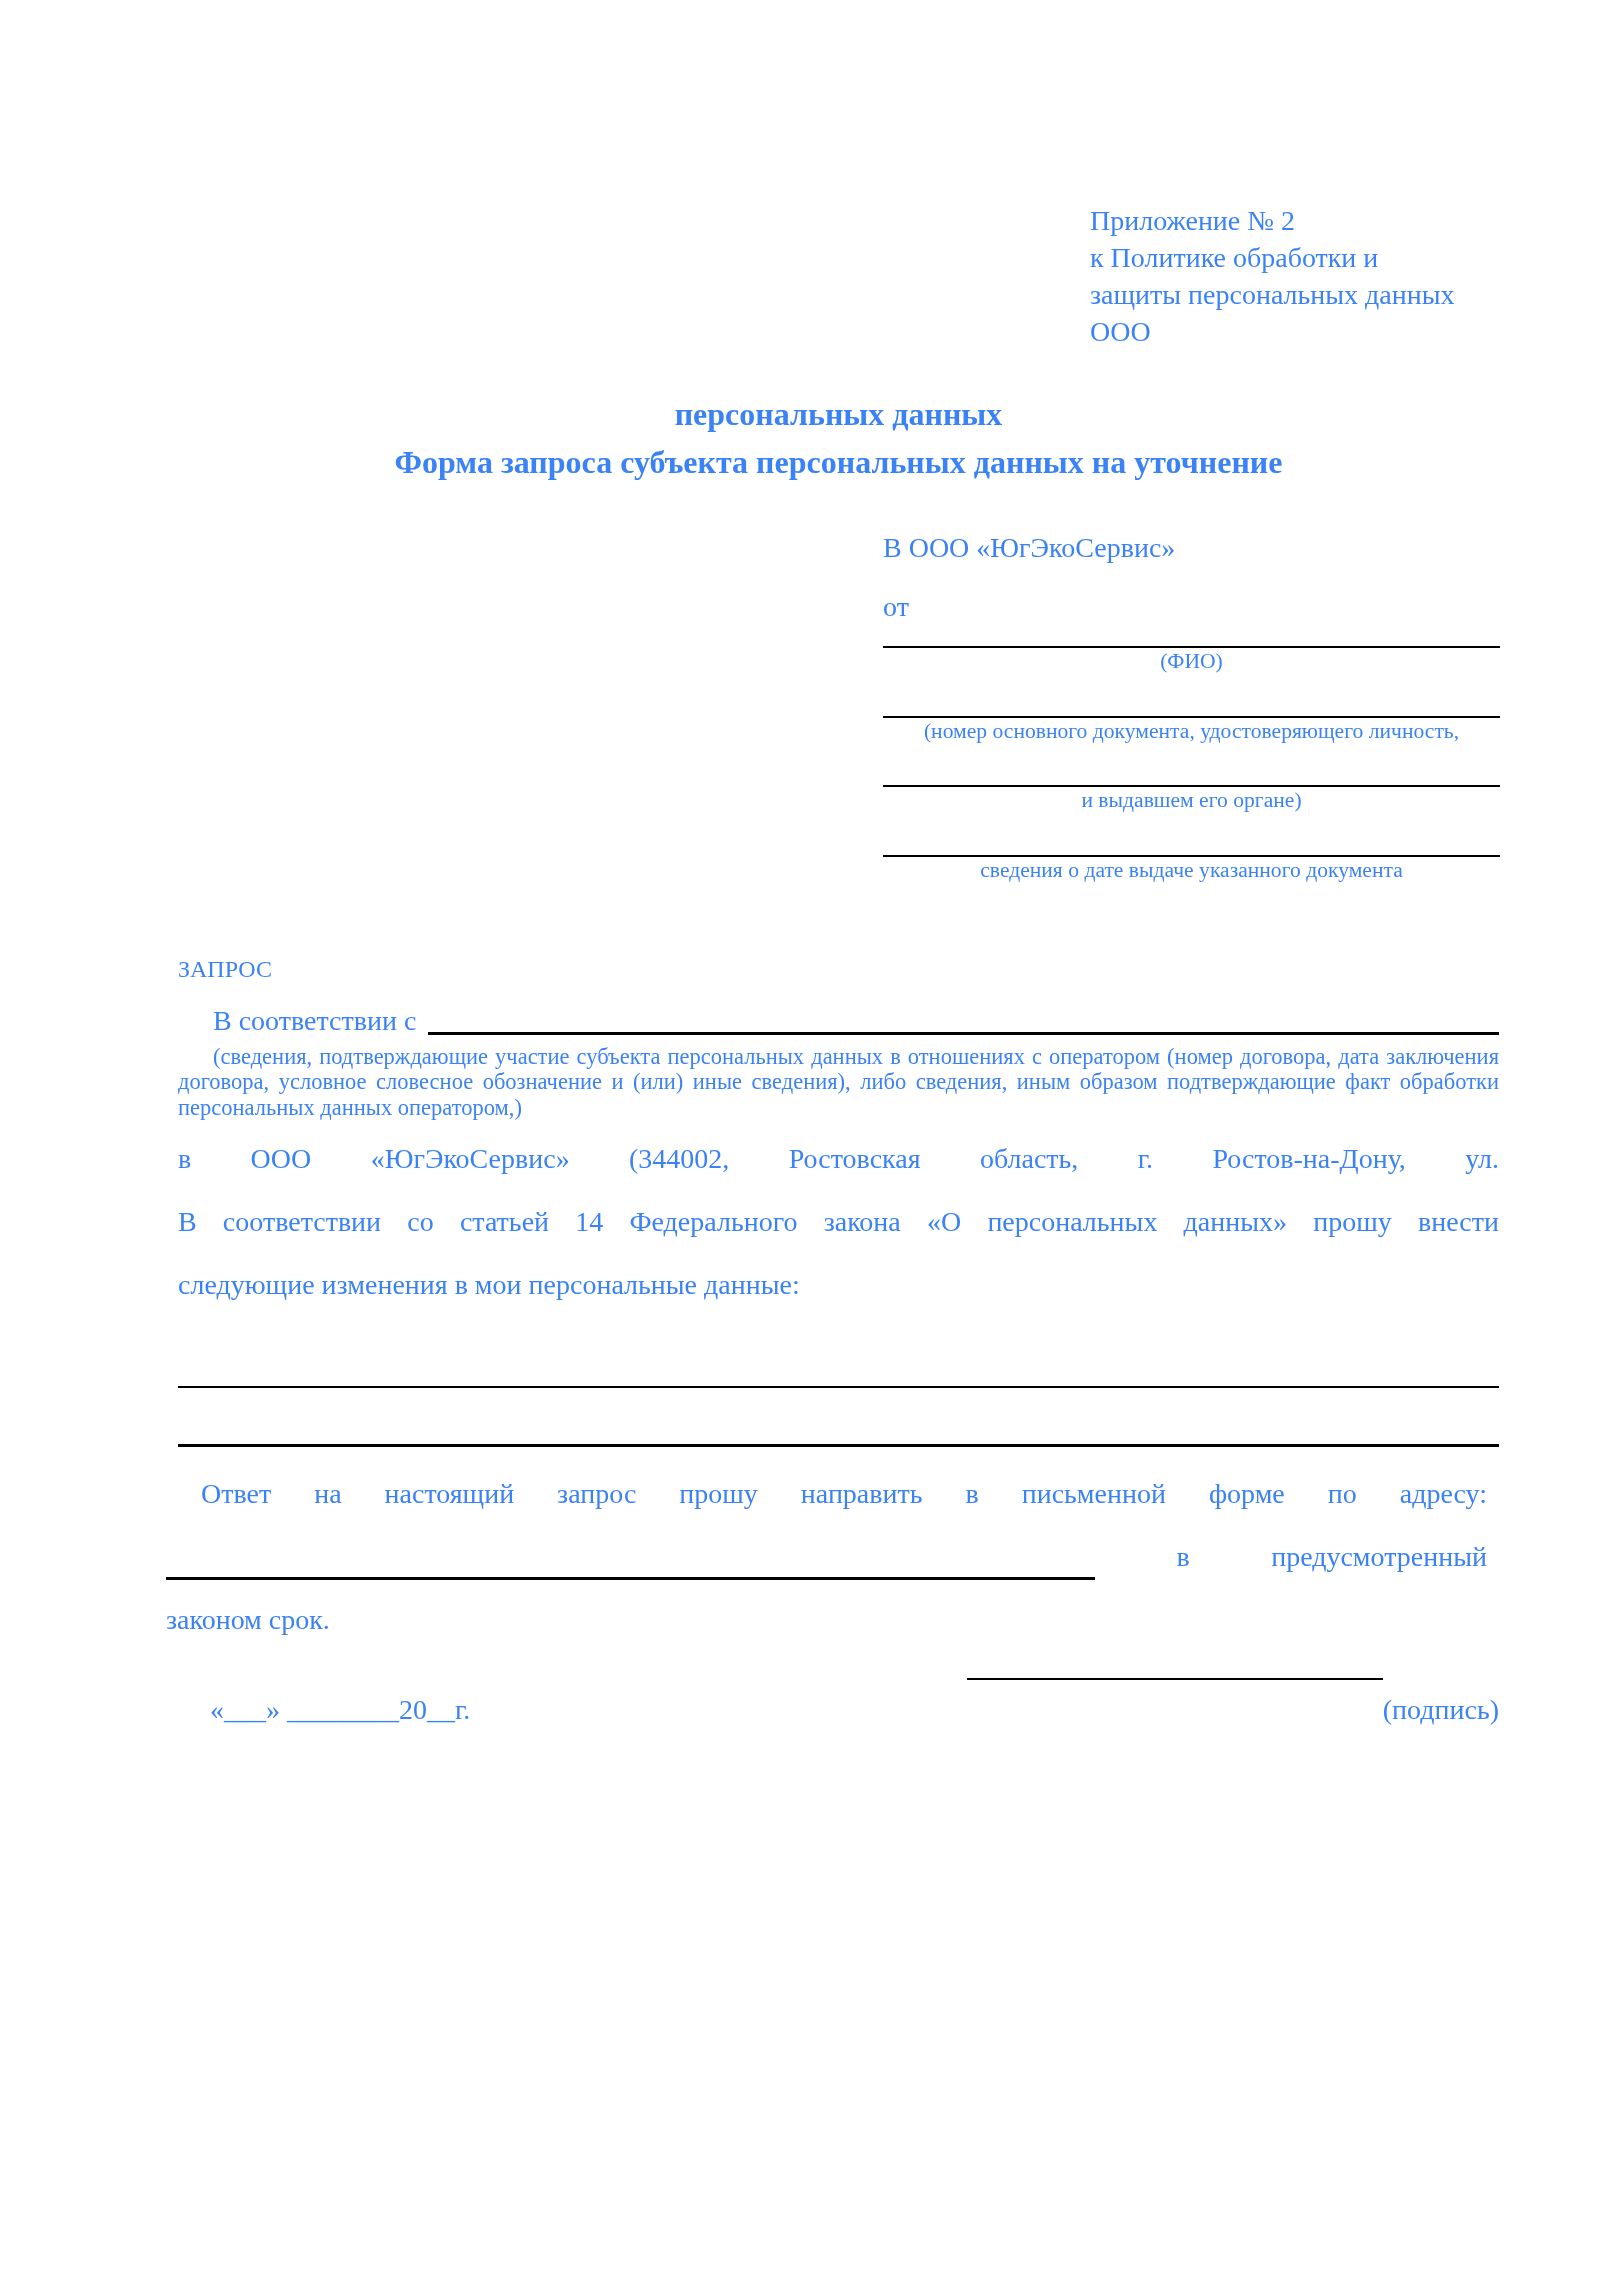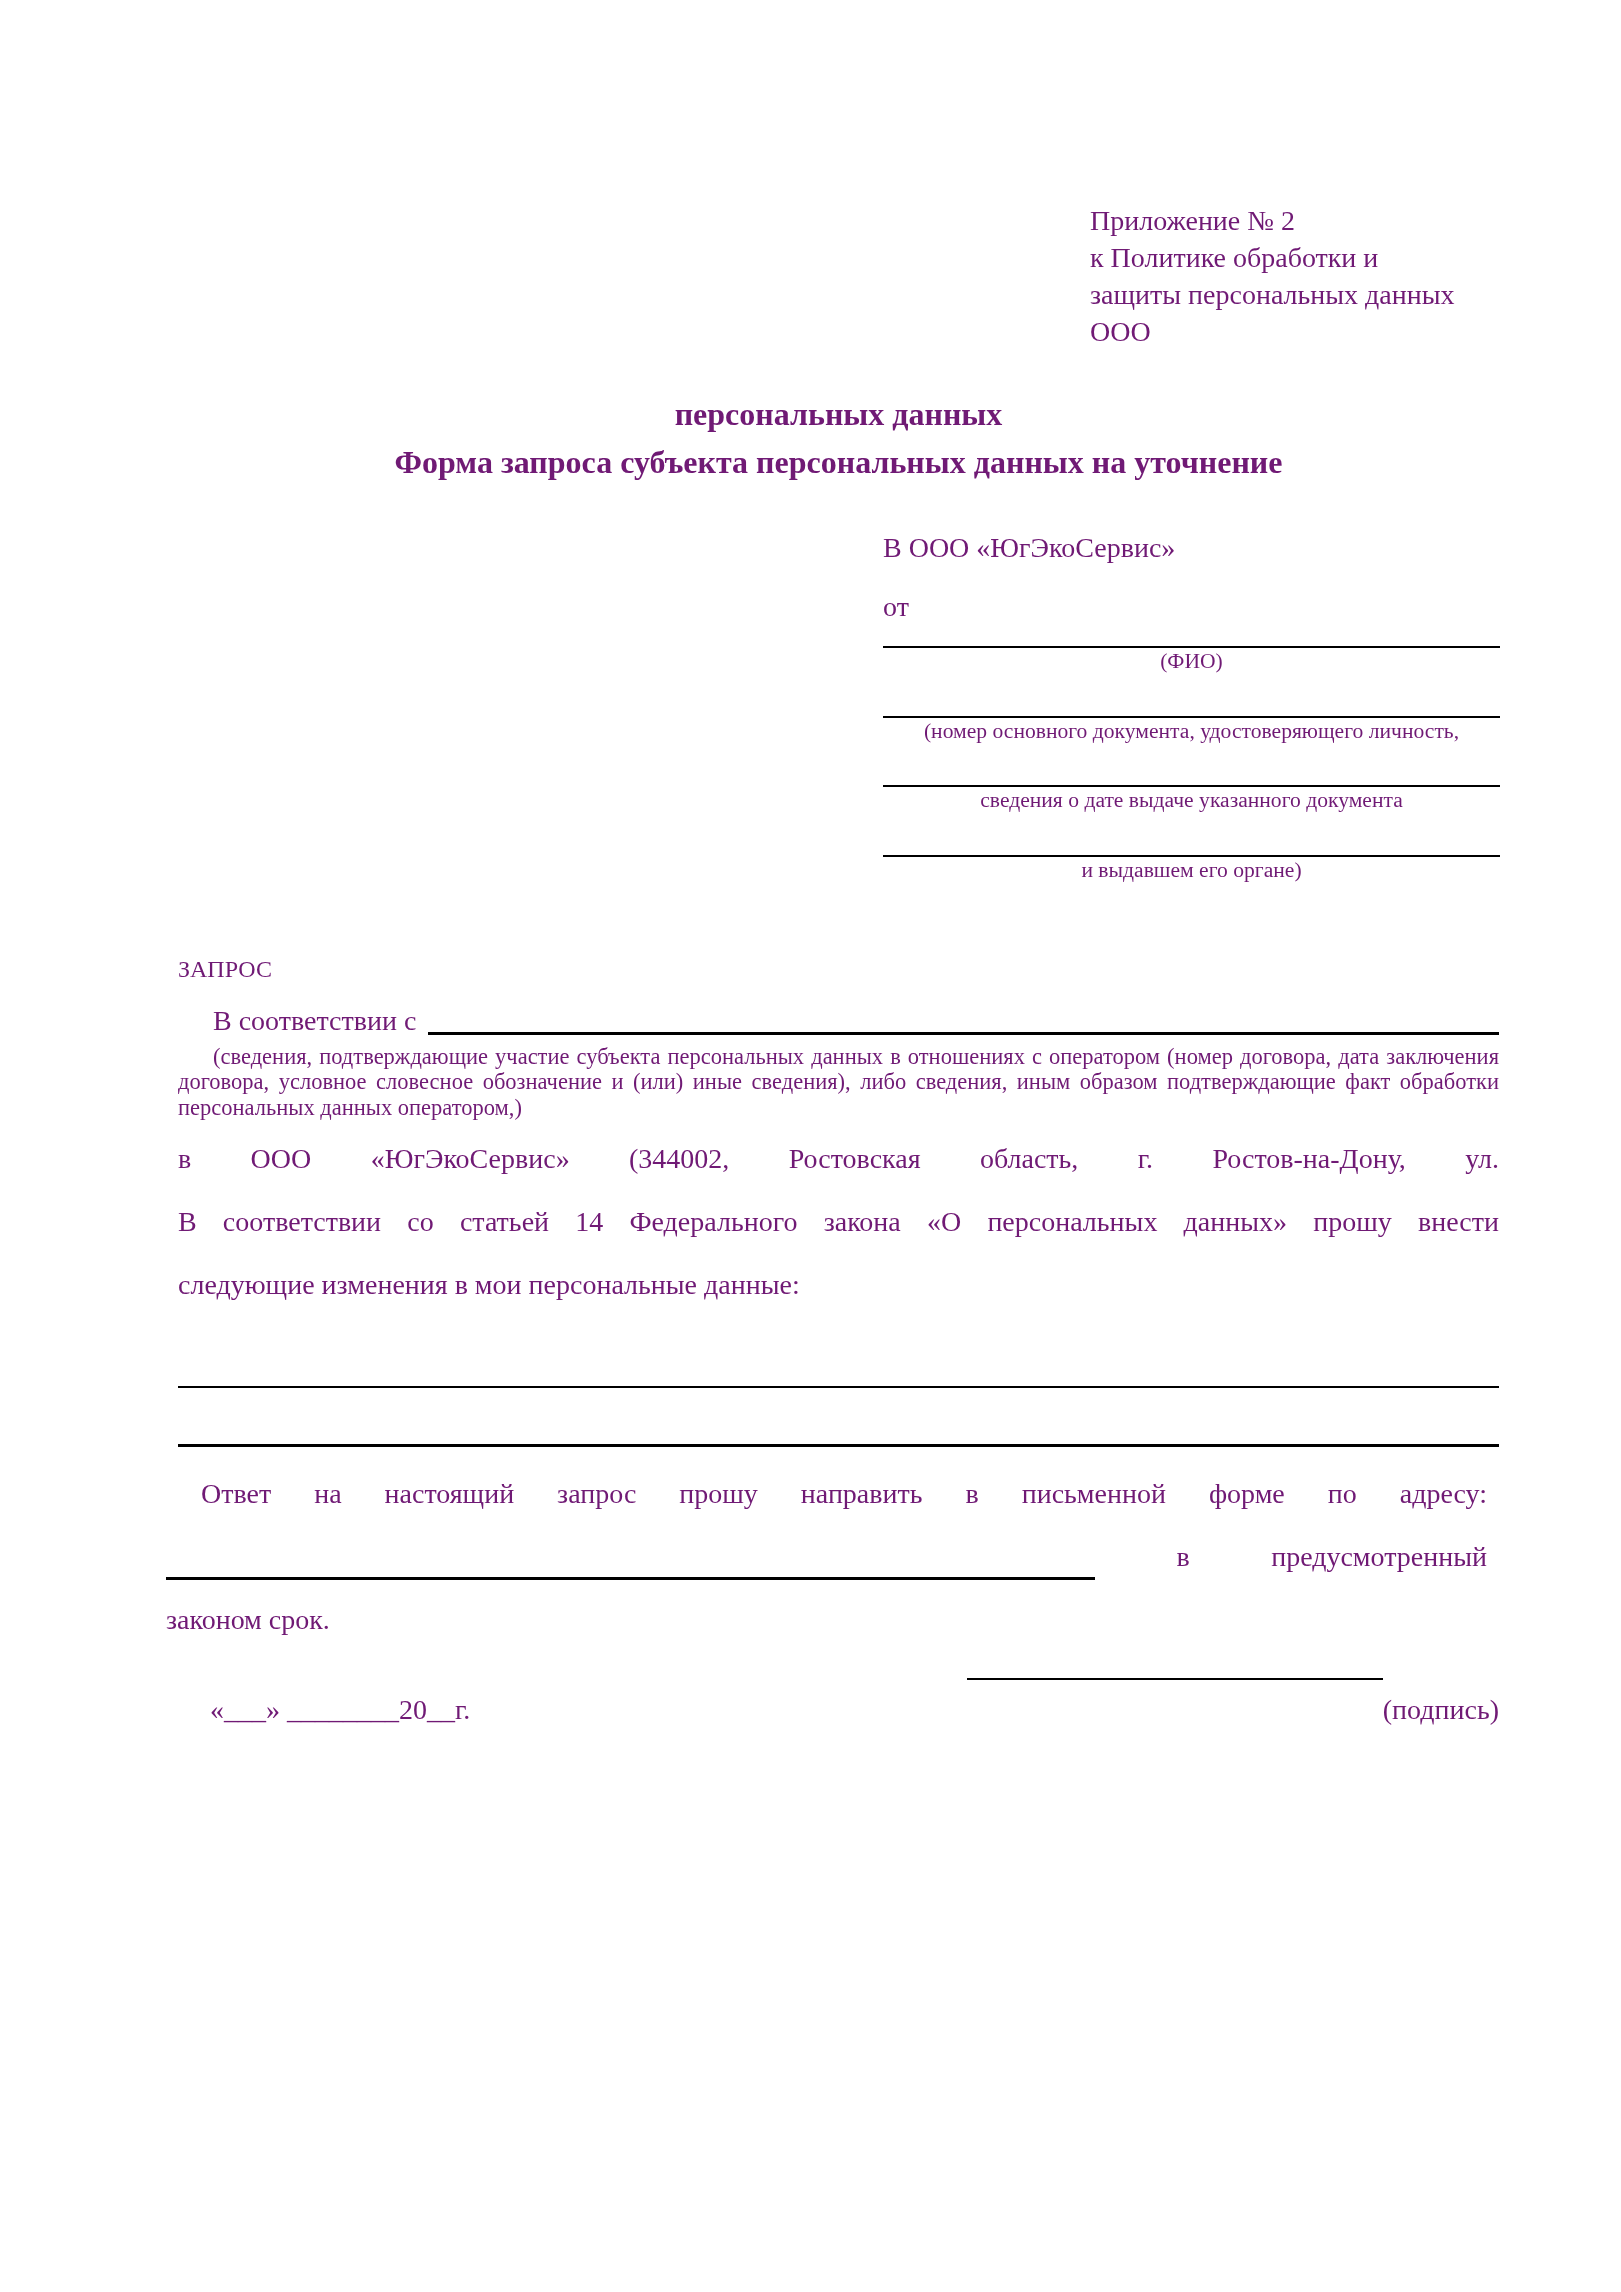--- a/index.html
+++ b/index.html
@@ -1,21 +1,21 @@
 <!DOCTYPE html>
 <html><head>
 <meta charset="utf-8">
 <style>
   * { margin:0; padding:0; box-sizing:border-box; }
   html,body { background:#ffffff; }
   .page {
     position:relative;
     width:1621px; height:1868px;
     background:#ffffff;
-    color:#701a75;
+    color:#3b82f6;
     font-family:"Liberation Serif","DejaVu Serif",serif;
     overflow:hidden;
   }
 
   
   .annex { position:absolute; left:1090px; top:202px; font-size:28px; line-height:37px; }
 
   
   .title { position:absolute; left:178px; top:390px; width:1321px;
            font-size:32px; font-weight:bold; text-align:center; line-height:48px; }
@@ -92,26 +92,26 @@
       <div class="caption">(ФИО)</div>
     </div>
 
     <div class="field tall">
       <div class="write-line"></div>
       <div class="caption">(номер основного документа, удостоверяющего личность,</div>
     </div>
 
     <div class="field tall">
       <div class="write-line"></div>
-      <div class="caption">сведения о дате выдаче указанного документа</div>
+      <div class="caption">и выдавшем его органе)</div>
     </div>
 
     <div class="field tall">
       <div class="write-line"></div>
-      <div class="caption">и выдавшем его органе)</div>
+      <div class="caption">сведения о дате выдаче указанного документа</div>
     </div>
   </div>
 
   <div class="zapros">ЗАПРОС</div>
 
   <div class="accordance">
     <div class="lead-row">
       <span class="lead-text">В соответствии с</span>
       <span class="fill-line"></span>
     </div>

